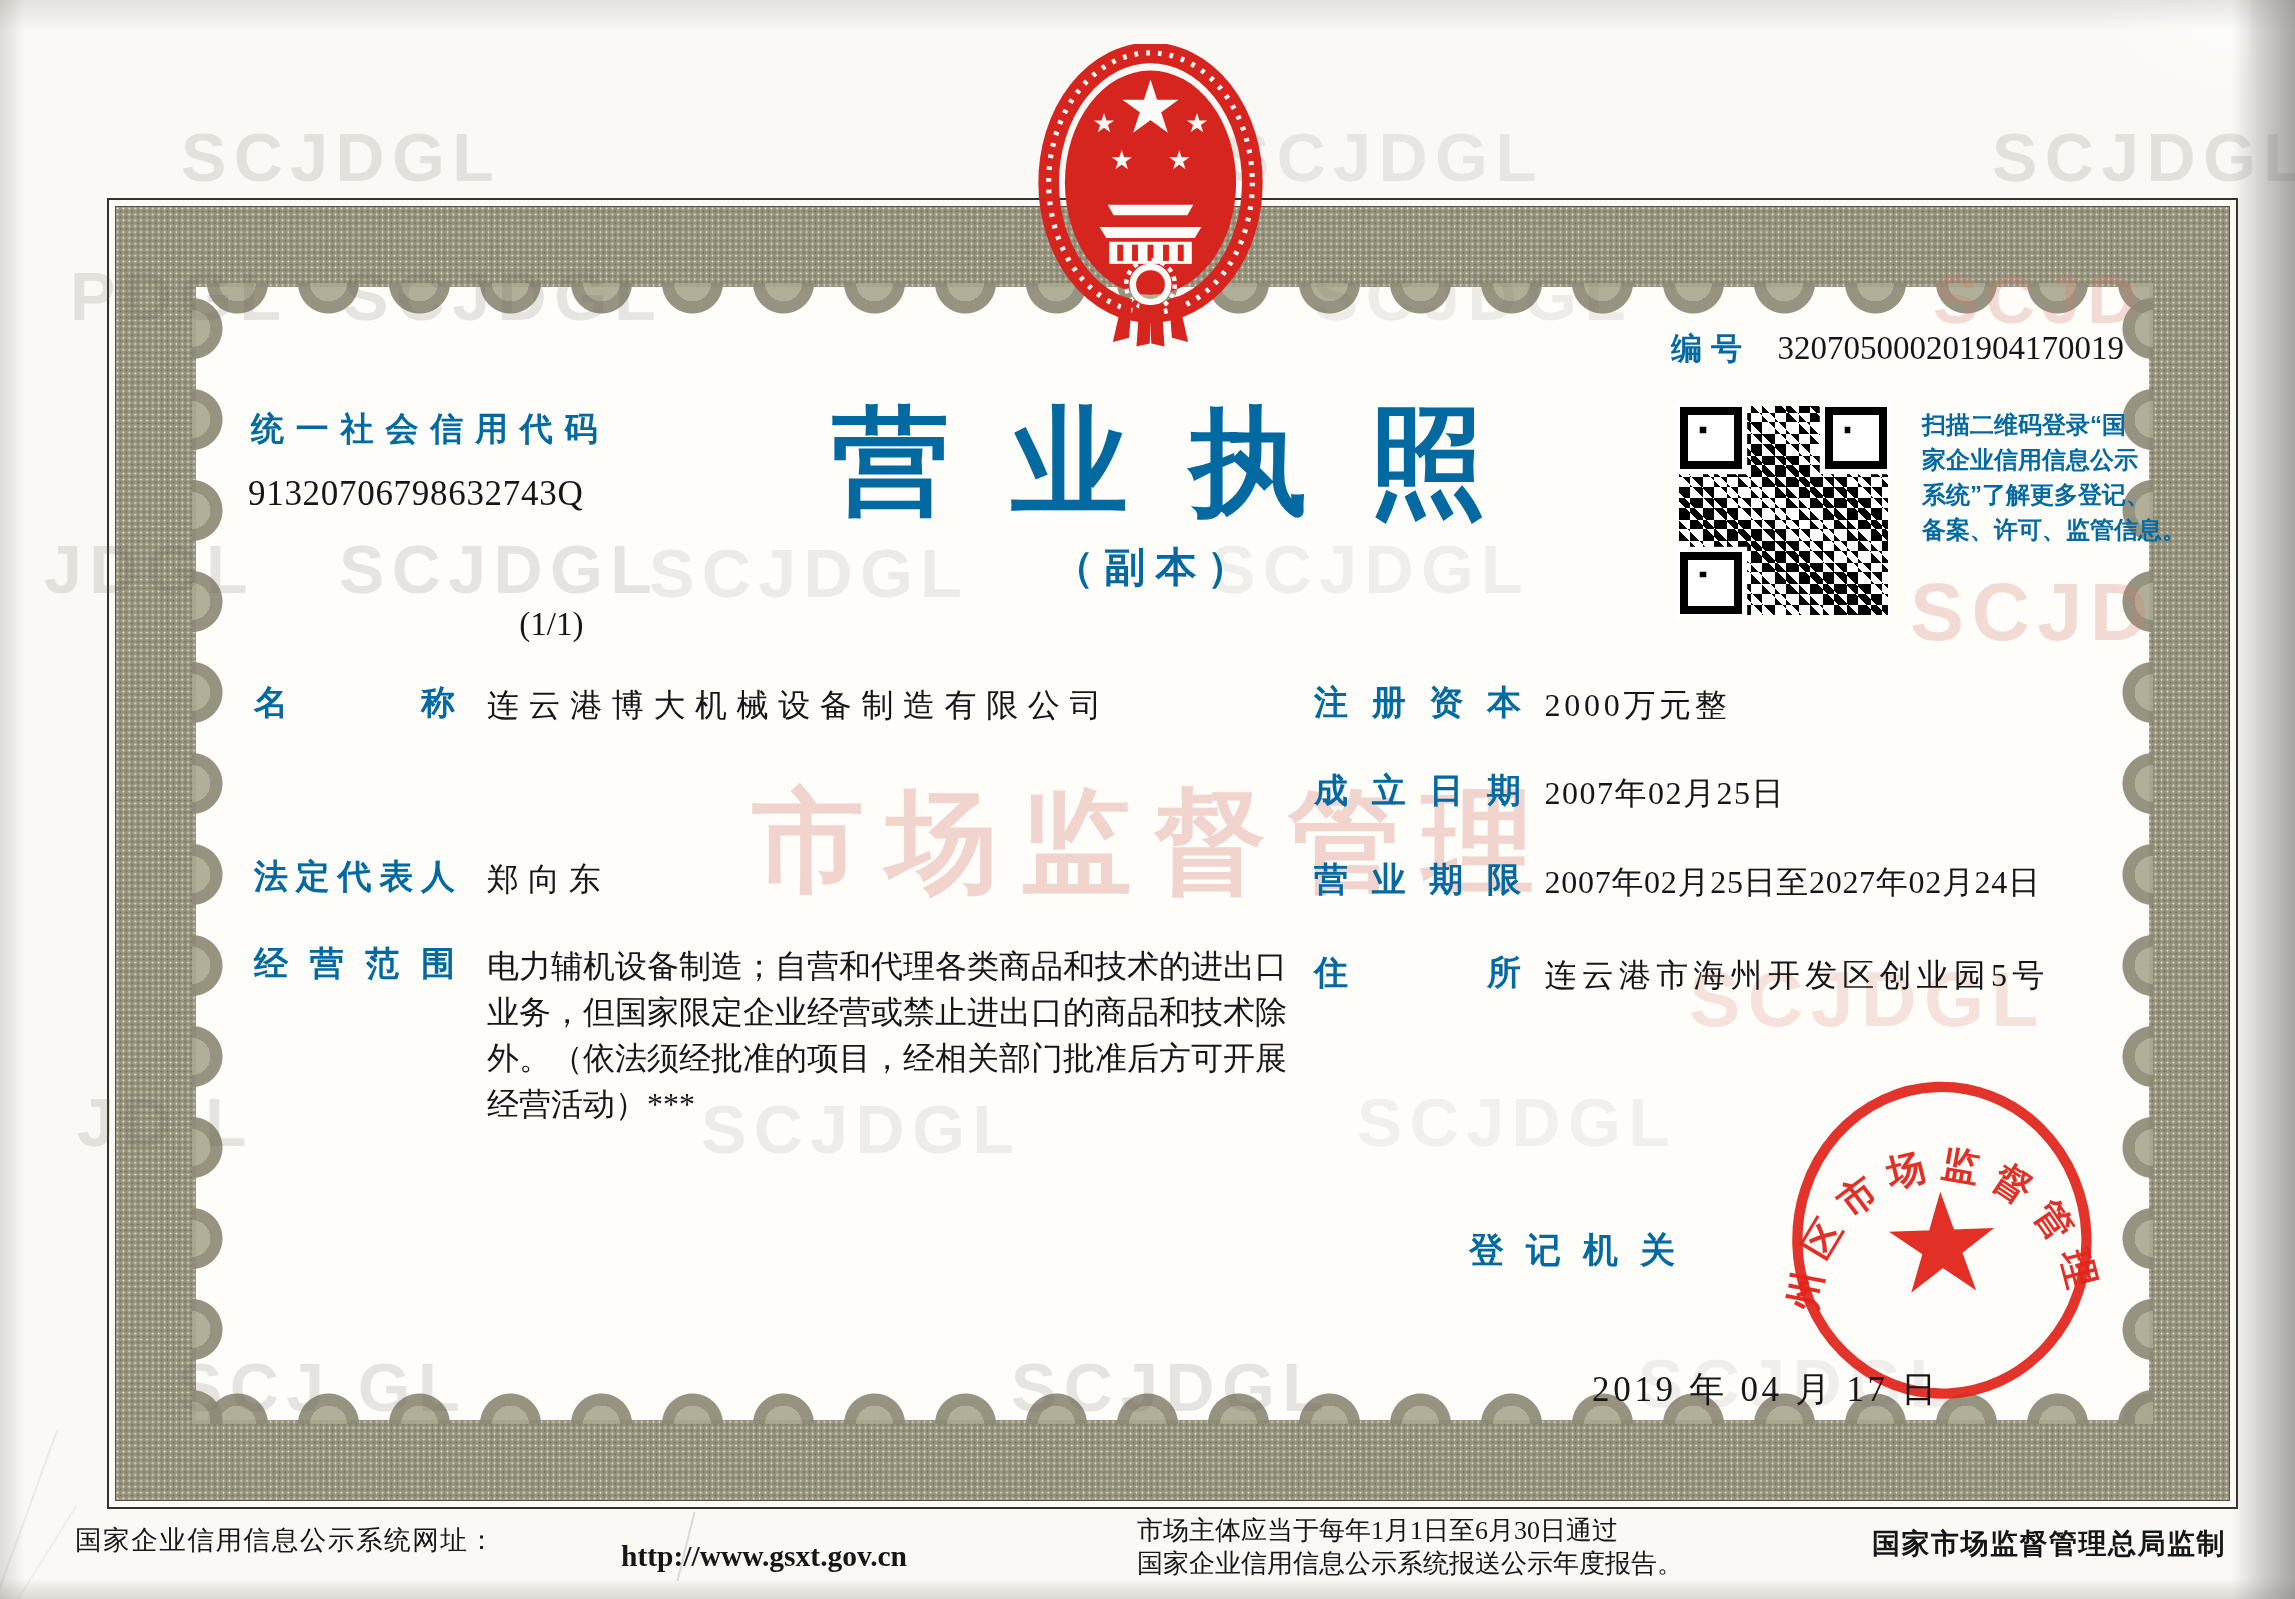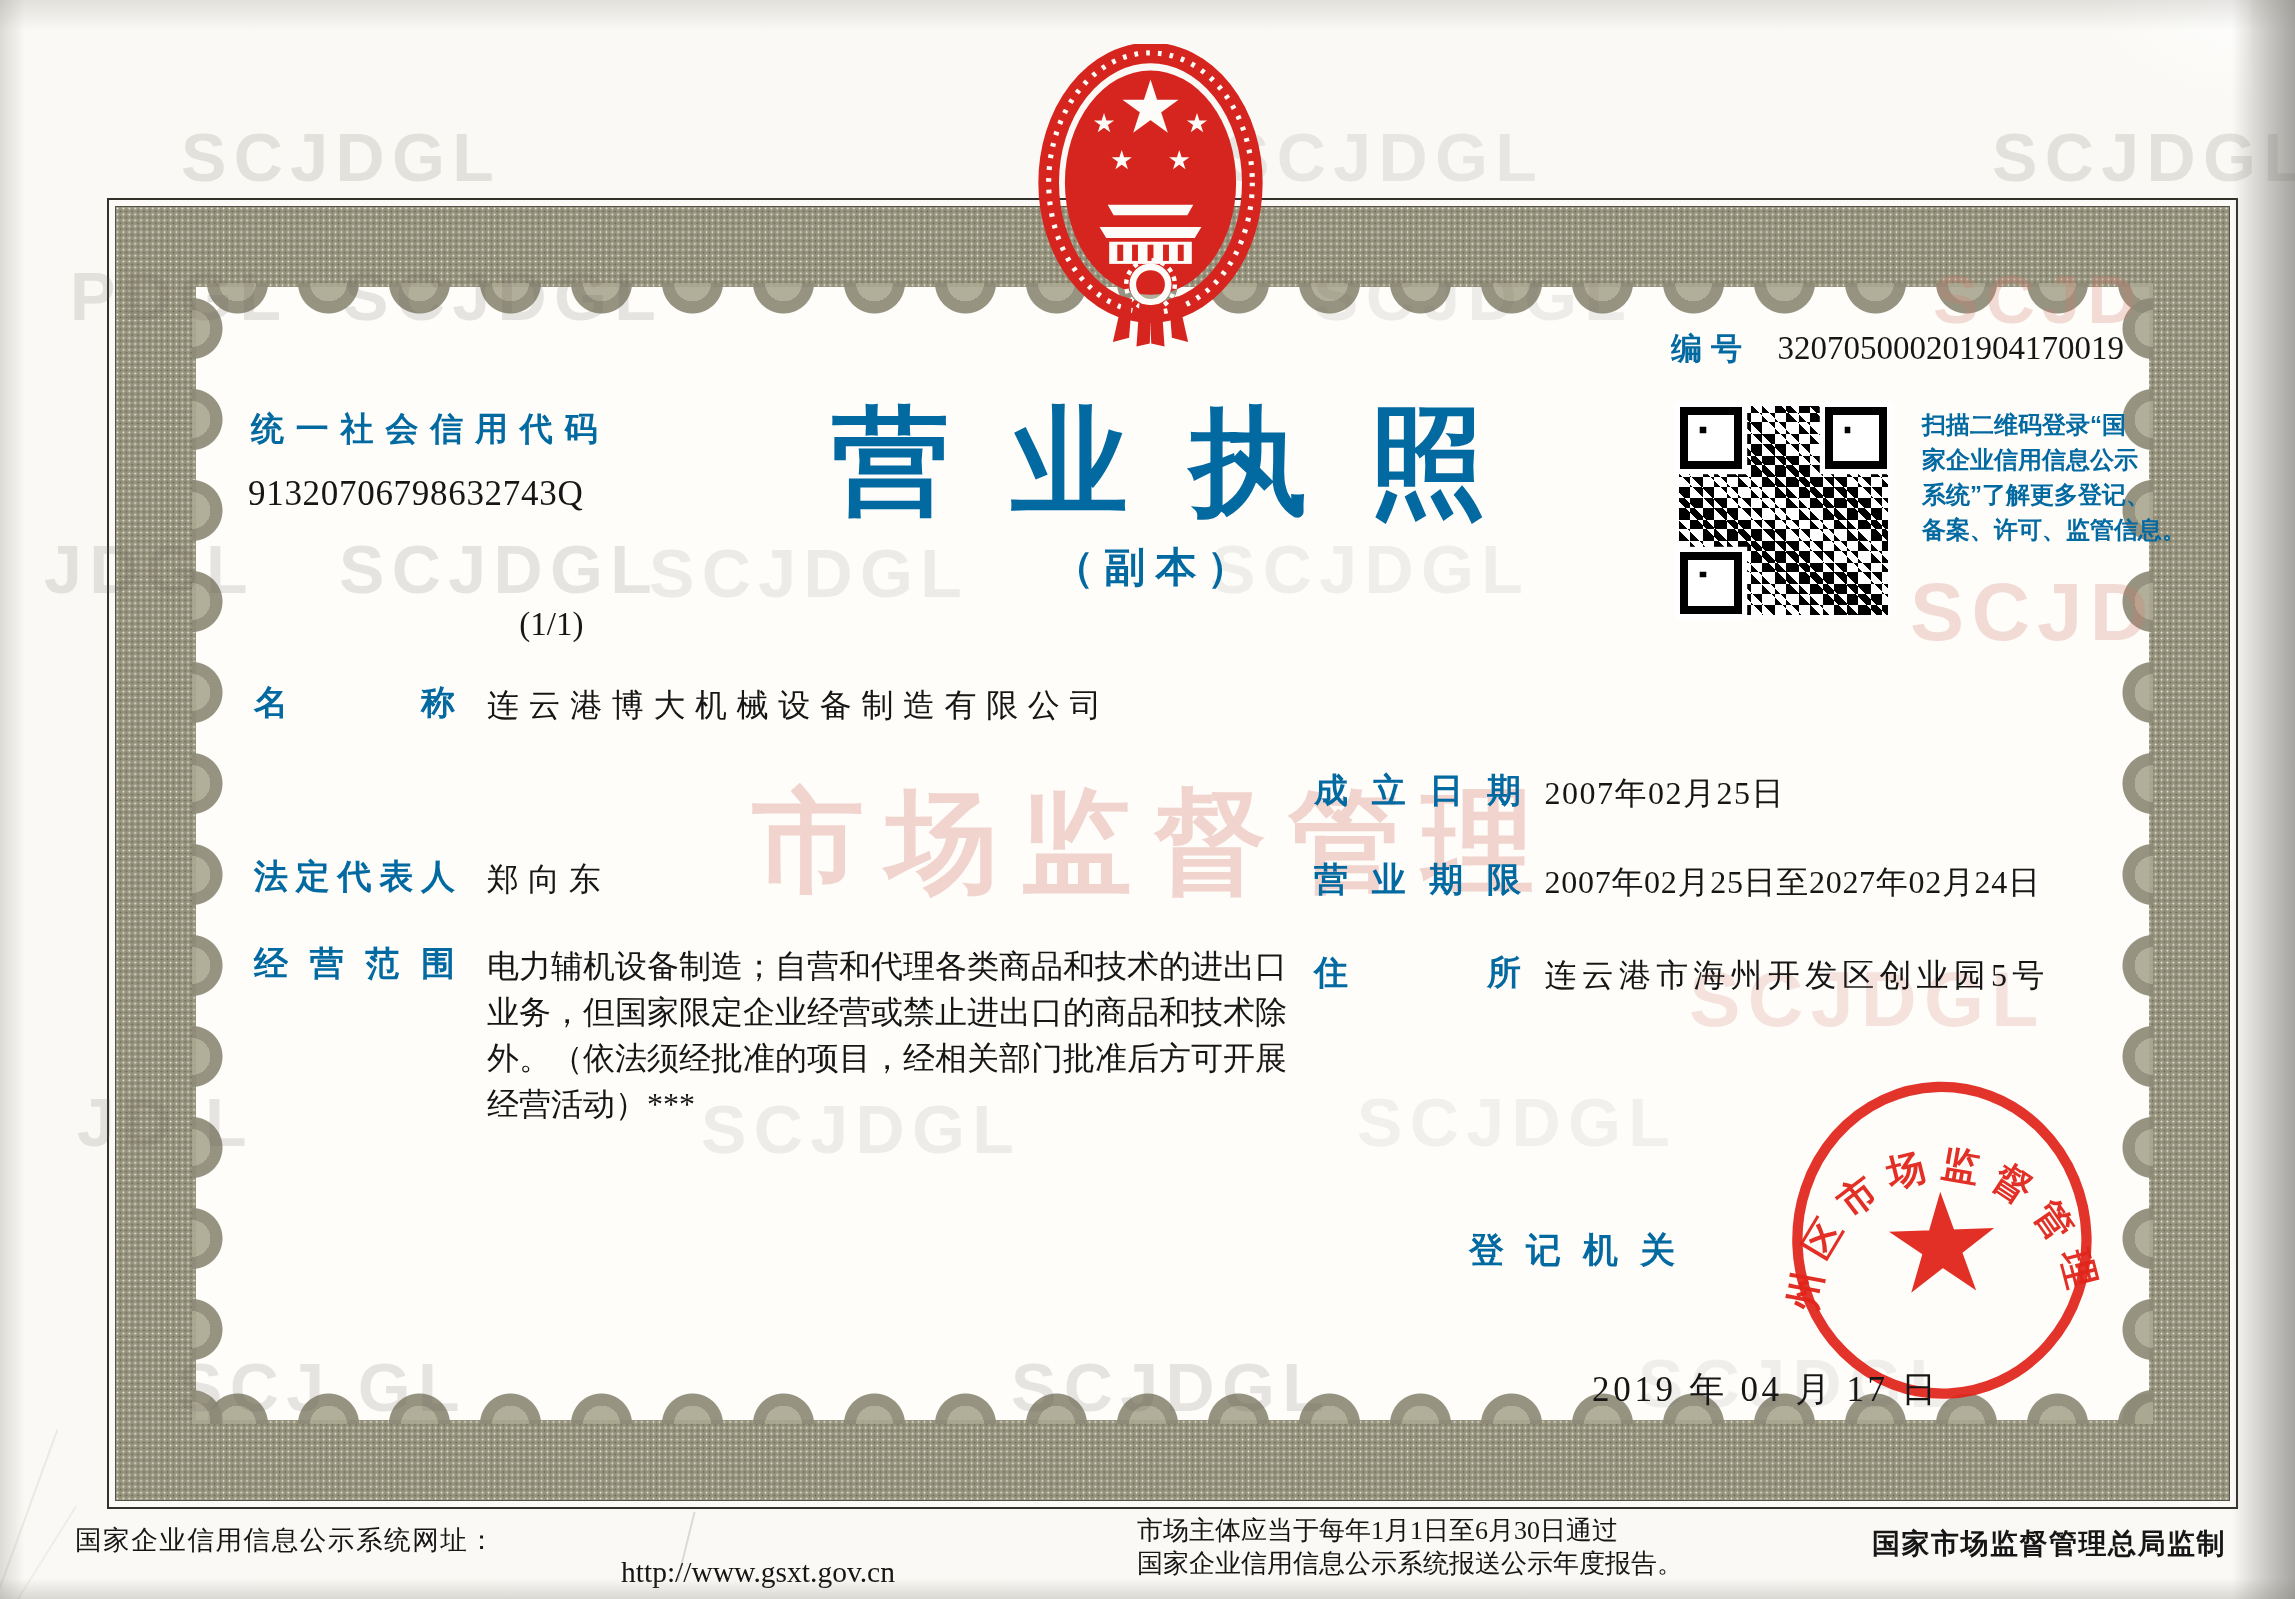--- a/index.html
+++ b/index.html
@@ -156,20 +156,24 @@
   </div>
   <div class="abs z" style="left:254px;top:856px;display:flex;">
     <span class="heiti jlabel">法定代表人</span>
     <span class="songti fval" style="margin-left:32px;letter-spacing:8.9px;white-space:nowrap;">郑向东</span>
   </div>
   <div class="abs z" style="left:254px;top:943px;display:flex;">
     <span class="heiti jlabel">经营范围</span>
     <span class="songti fval" style="margin-left:32px;width:800px;text-align:justify;">电力辅机设备制造；自营和代理各类商品和技术的进出口业务，但国家限定企业经营或禁止进出口的商品和技术除外。（依法须经批准的项目，经相关部门批准后方可开展经营活动）***</span>
   </div>
 
+  <div class="abs z" style="left:1314px;top:682px;display:flex;">
+    <span class="heiti jlabel" style="width:207px;">注册资本</span>
+    <span class="songti fval" style="margin-left:23.6px;letter-spacing:3.7px;white-space:nowrap;">2000万元整</span>
+  </div>
   <div class="abs z" style="left:1314px;top:770px;display:flex;">
     <span class="heiti jlabel" style="width:207px;">成立日期</span>
     <span class="songti fval" style="margin-left:23.6px;letter-spacing:1.5px;white-space:nowrap;">2007年02月25日</span>
   </div>
   <div class="abs z" style="left:1314px;top:859px;display:flex;">
     <span class="heiti jlabel" style="width:207px;">营业期限</span>
     <span class="songti fval" style="margin-left:23.6px;letter-spacing:0.7px;white-space:nowrap;">2007年02月25日至2027年02月24日</span>
   </div>
   <div class="abs z" style="left:1314px;top:952px;display:flex;">
     <span class="heiti jlabel" style="width:207px;">住所</span>
@@ -185,21 +189,21 @@
       <path id="sealArc" d="M 62 358 A 172 184 0 1 1 408 358"></path>
     </defs>
     <text font-family="'Liberation Sans','DejaVu Sans',sans-serif" font-size="51" font-weight="700" fill="#e1251b" letter-spacing="17" opacity="0.95">
       <textPath href="#sealArc" startOffset="50%" text-anchor="middle">海州区市场监督管理局</textPath>
     </text>
   </svg>
 
   <div class="abs z songti" style="left:1592px;top:1366px;font-size:35px;letter-spacing:3.7px;white-space:nowrap;z-index:6;">2019 年 04 月 17 日</div>
 
   <div class="abs z songti" style="left:75px;top:1522px;font-size:26.6px;letter-spacing:1.5px;white-space:nowrap;">国家企业信用信息公示系统网址：</div>
-  <div class="abs z songti" style="left:621px;top:1540px;font-size:29.5px;font-weight:400;white-space:nowrap;margin-top:16px;">http://www.gsxt.gov.cn</div>
+  <div class="abs z songti" style="left:621px;top:1540px;font-size:29.5px;font-weight:700;white-space:nowrap;">http://www.gsxt.gov.cn</div>
   <div class="abs crease" style="left:685px;top:1511px;width:2.2px;height:71px;transform:rotate(14deg);"></div>
   <div class="abs z songti" style="left:1137px;top:1514px;font-size:26px;line-height:33px;white-space:nowrap;">
     <div>市场主体应当于每年1月1日至6月30日通过</div>
     <div>国家企业信用信息公示系统报送公示年度报告。</div>
   </div>
   <div class="abs z songti" style="left:1872px;top:1525px;font-size:28px;font-weight:600;letter-spacing:1.5px;white-space:nowrap;">国家市场监督管理总局监制</div>
 
   <div class="abs crease" style="left:25px;top:1424px;width:2.2px;height:184px;transform:rotate(20deg);opacity:.5;"></div>
   <div class="abs crease" style="left:44px;top:1497px;width:2.2px;height:118px;transform:rotate(32deg);opacity:.4;"></div>
   <div class="abs" style="right:44px;top:0;width:162px;height:103px;background:radial-gradient(ellipse at 100% 0,rgba(255,255,255,.9),rgba(0,0,0,0) 70%);z-index:9;"></div>

